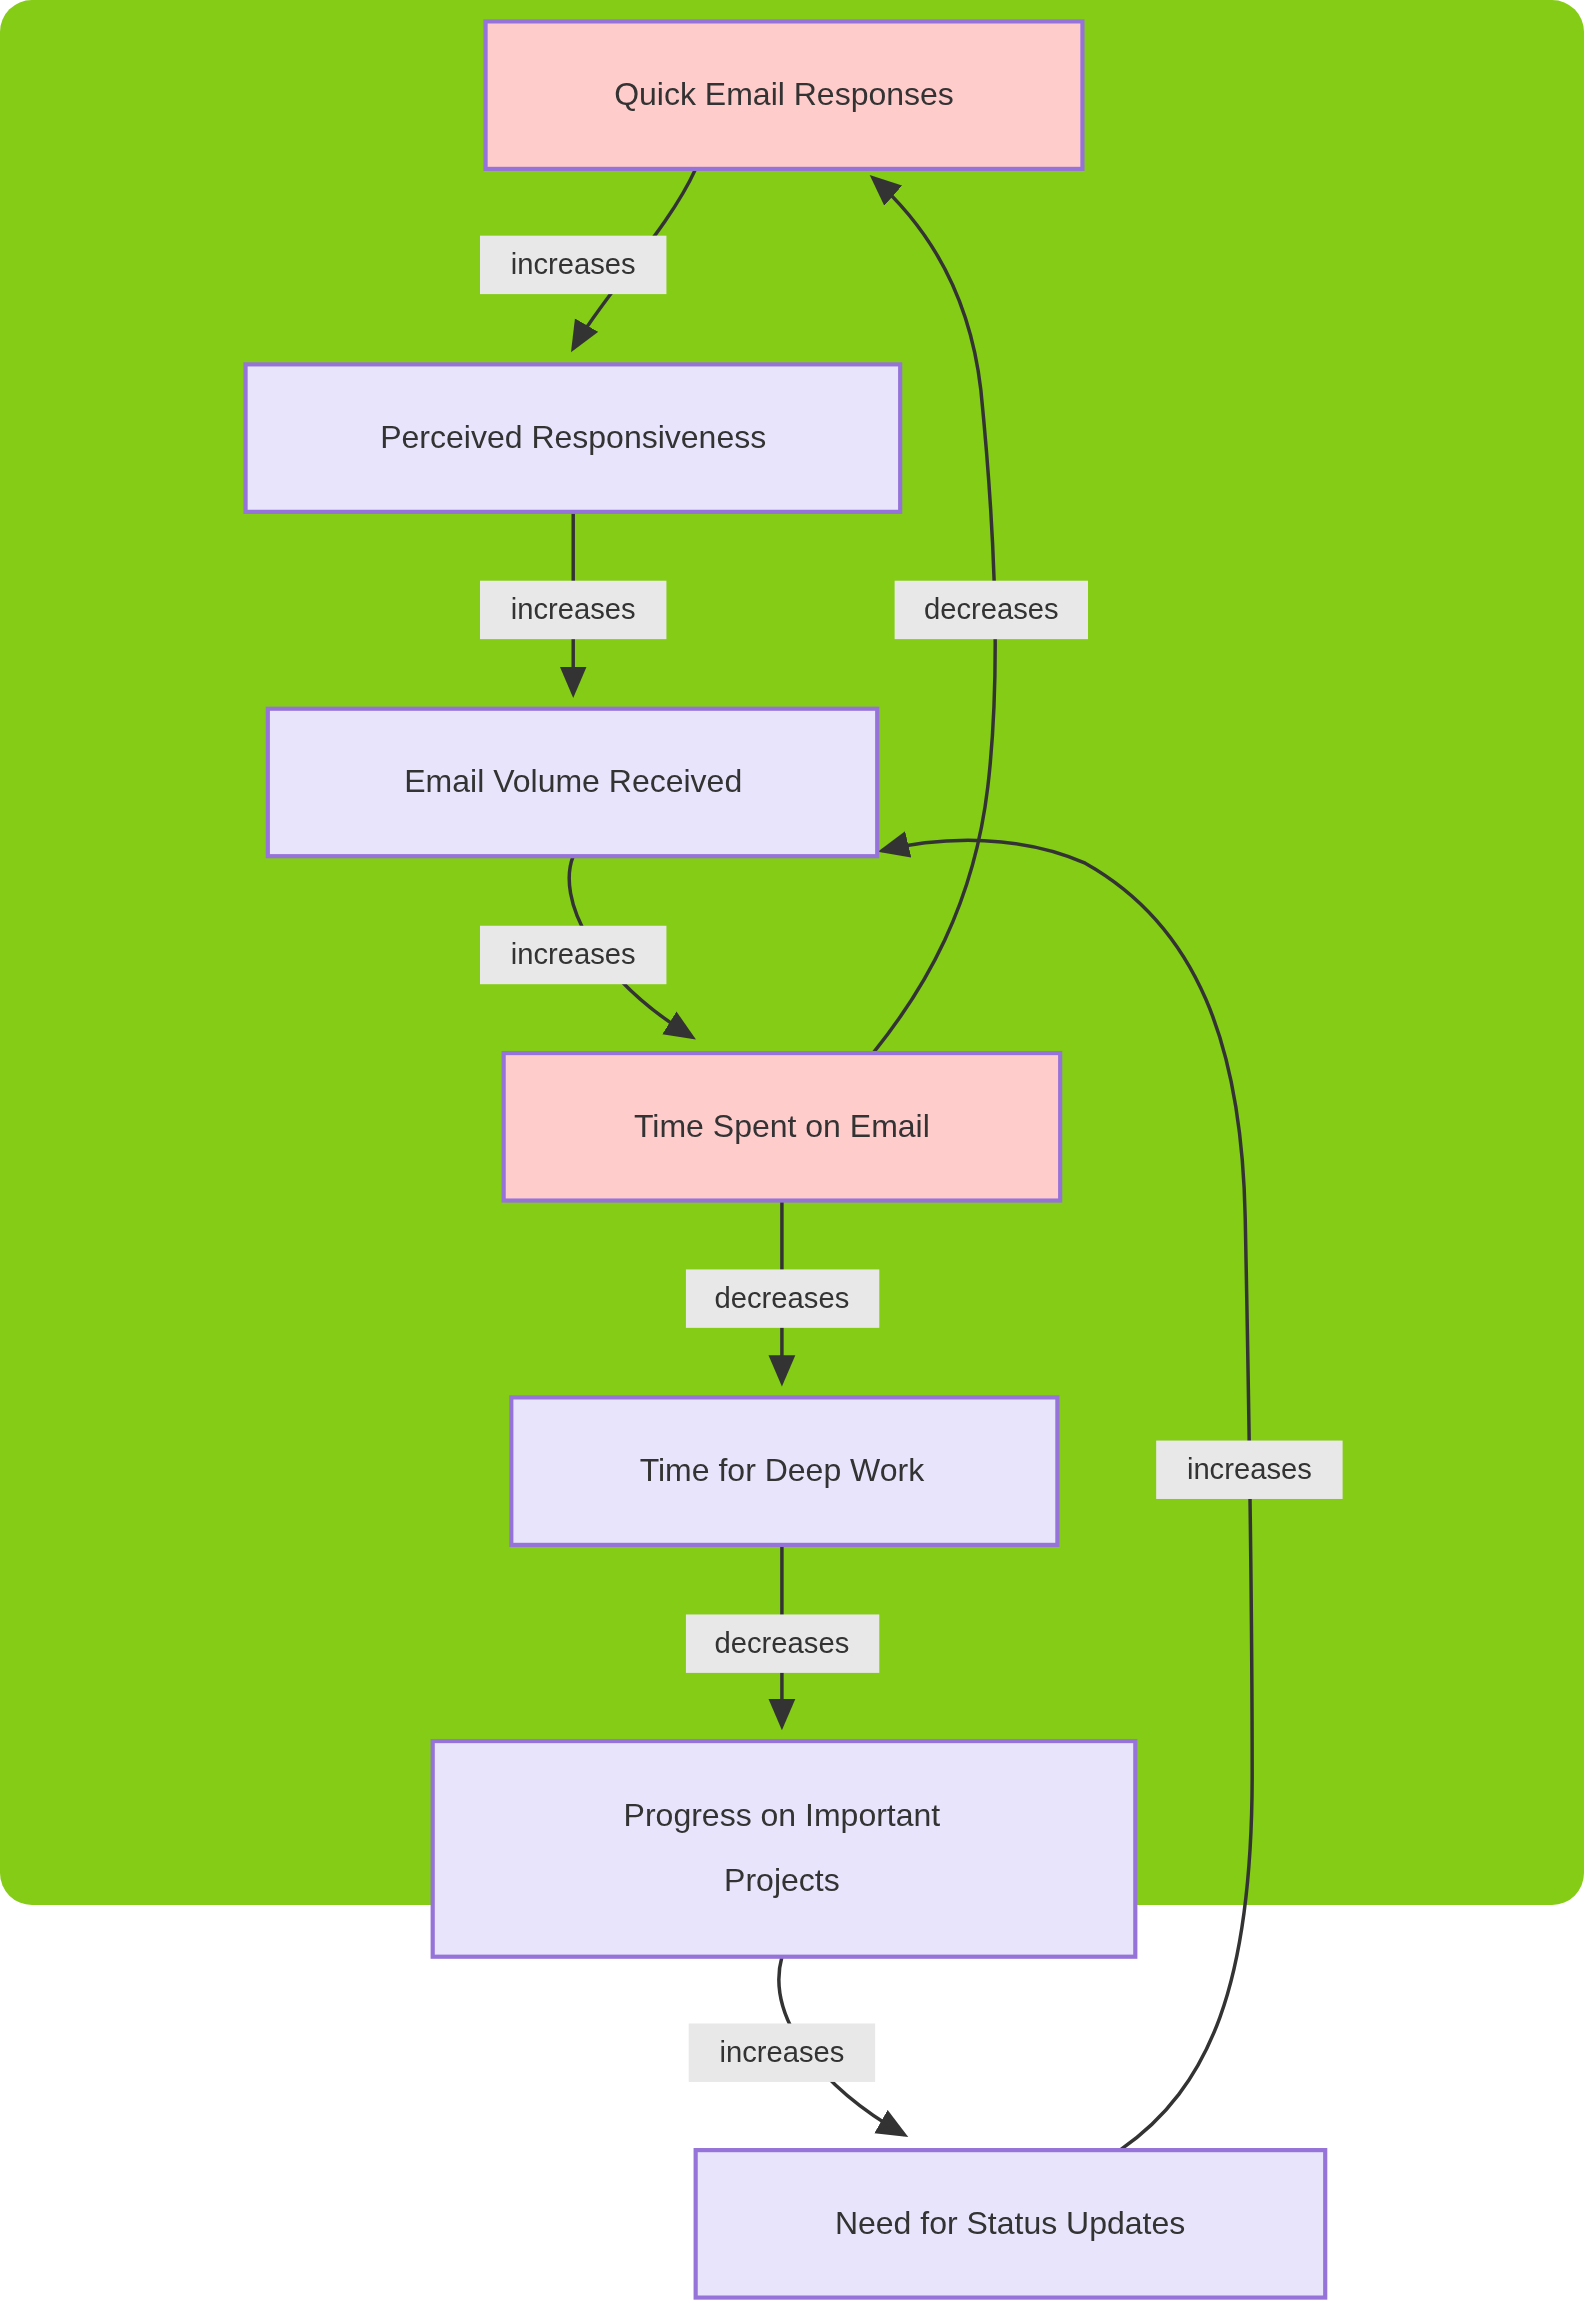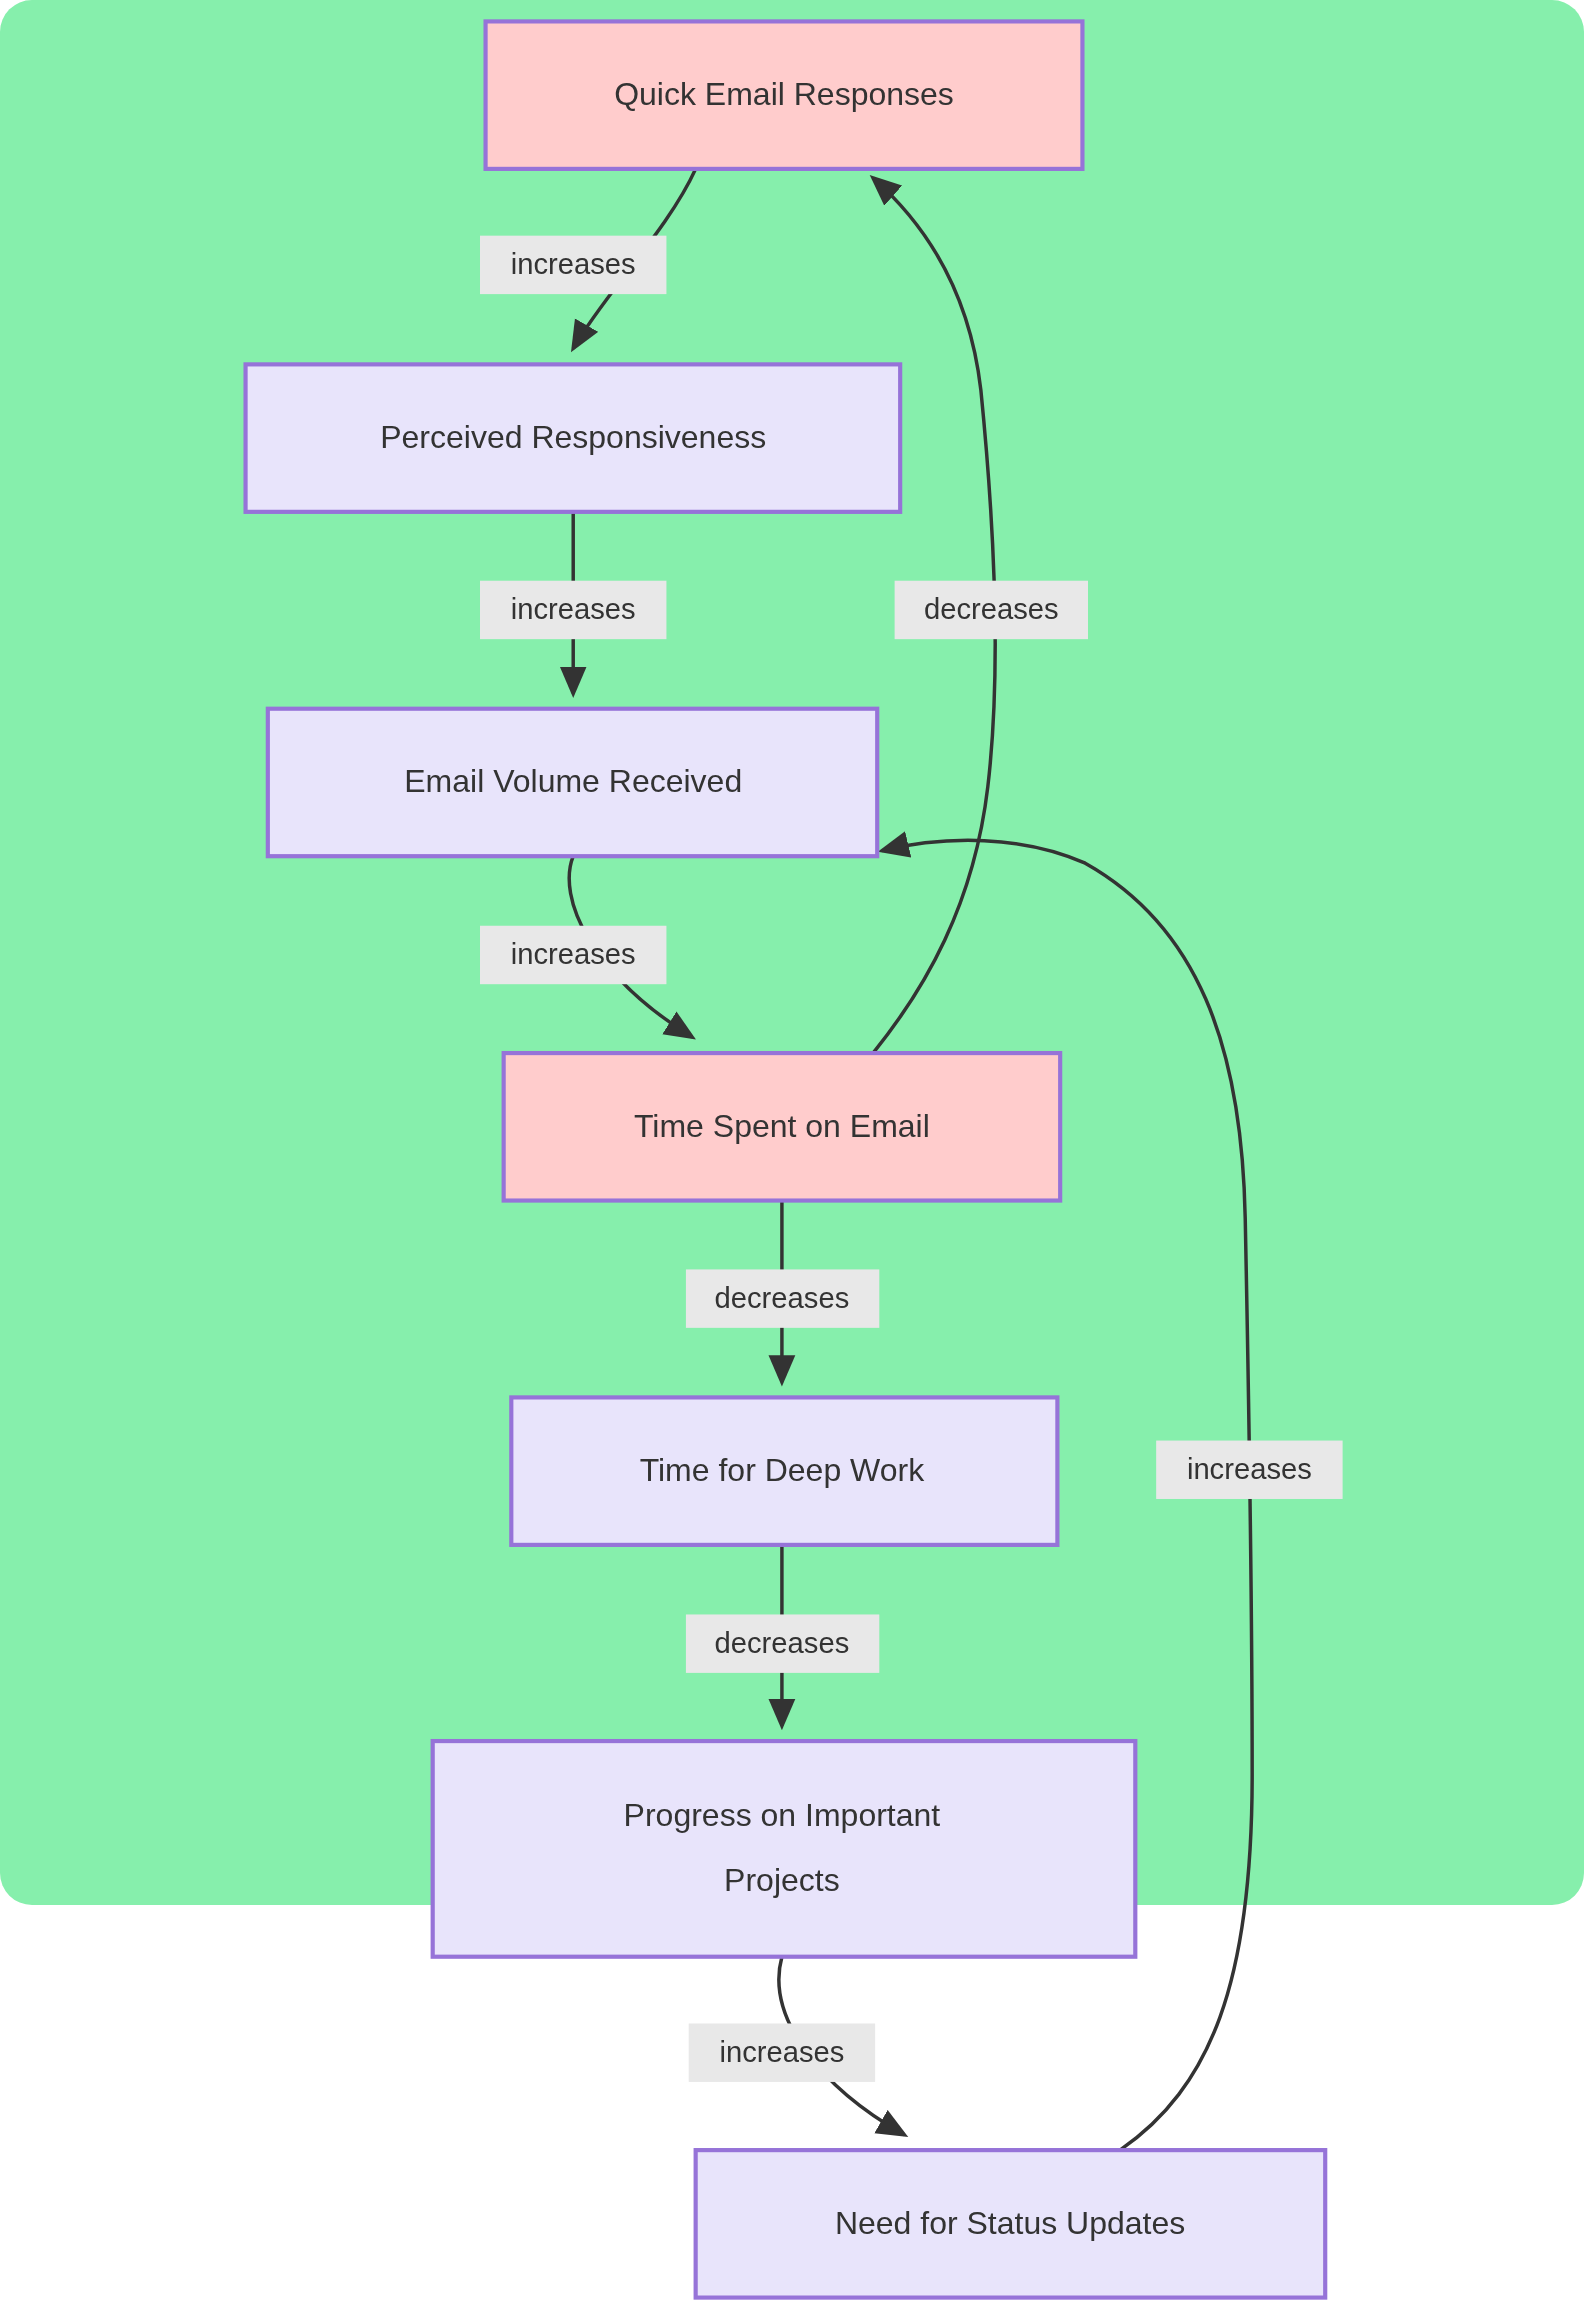--- a/index.html
+++ b/index.html
@@ -10,21 +10,21 @@
   body {
     width: 1584px;
     height: 2319px;
     font-family: "Liberation Sans", sans-serif;
     overflow: hidden;
   }
   #diagram-root {
     position: relative;
     width: 1584px;
     height: 1905px;
-    background: #86efac;
+    background: #84cc16;
     border-radius: 32px;
   }
   svg#flowchart {
     display: block;
     width: 1584px;
     height: 2319px;
   }
   .node-rect {
     stroke-width: 6px;
   }

